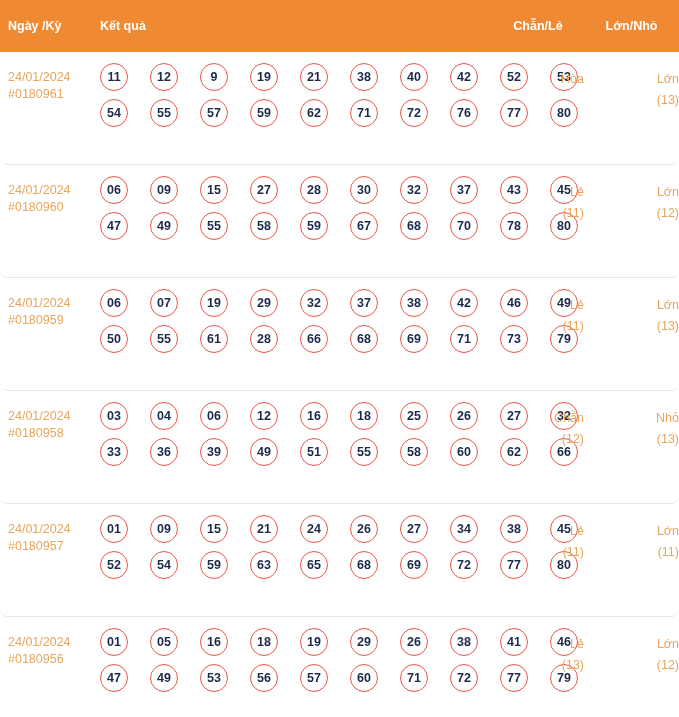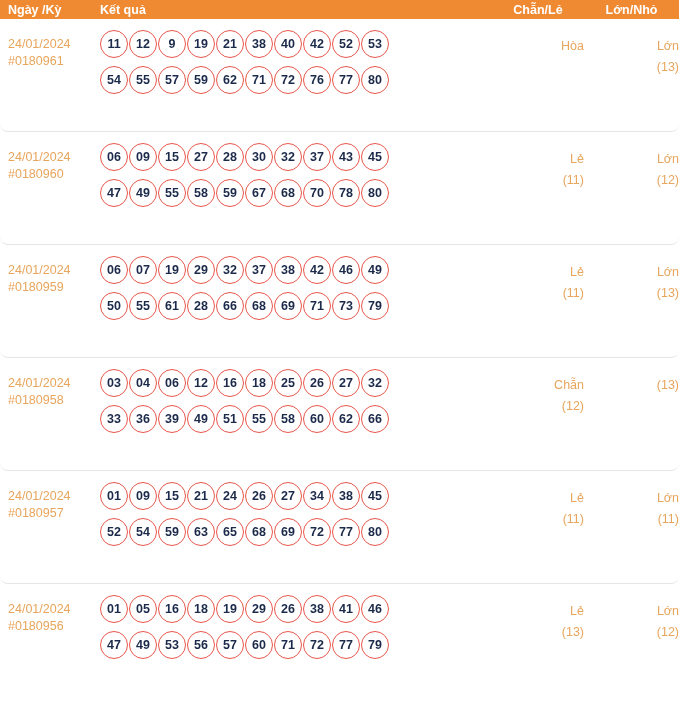--- a/index.html
+++ b/index.html
@@ -14,21 +14,21 @@
     overflow: hidden;
   }
   .table {
     width: 679px;
     background: #ffffff;
   }
   
   .thead {
     display: flex;
     align-items: center;
-    height: 19px;
+    height: 52px;
     background: #f08a32;
     color: #ffffff;
     font-size: 12.5px;
     font-weight: bold;
   }
   .th-date   { width: 100px; padding-left: 8px; box-sizing: border-box; }
   .th-result { width: 392px; box-sizing: border-box; }
   .th-oe     { width: 92px;  text-align: center; box-sizing: border-box; }
   .th-bs     { width: 95px;  text-align: center; box-sizing: border-box; }
 
@@ -54,21 +54,21 @@
   }
   .cell-date .kd { display: block; }
 
   .cell-result {
     width: 392px;
     padding-top: 11px;
     box-sizing: border-box;
   }
   .ball-line {
     display: flex;
-    gap: 1px;
+    gap: 22px;
     margin-bottom: 8px;
   }
   .ball {
     width: 28px;
     height: 28px;
     border: 1.5px solid #e8564a;
     border-radius: 50%;
     background: #ffffff;
     color: #1b2a4a;
     font-size: 12.5px;
@@ -254,20 +254,21 @@
             <div class="ball">60</div>
             <div class="ball">62</div>
             <div class="ball">66</div>
           </div>
         </div>
         <div class="cell-oe">
           <span class="cnt">Chẵn</span>
           <span class="cnt">(12)</span>
         </div>
         <div class="cell-bs">
+          <span class="cnt">Nhỏ</span>
           <span class="cnt">(13)</span>
         </div>
       </div>
       <div class="row">
         <div class="cell-date">
           <span class="kd">24/01/2024</span>
           <span class="kd">#0180957</span>
         </div>
         <div class="cell-result">
           <div class="ball-line">

